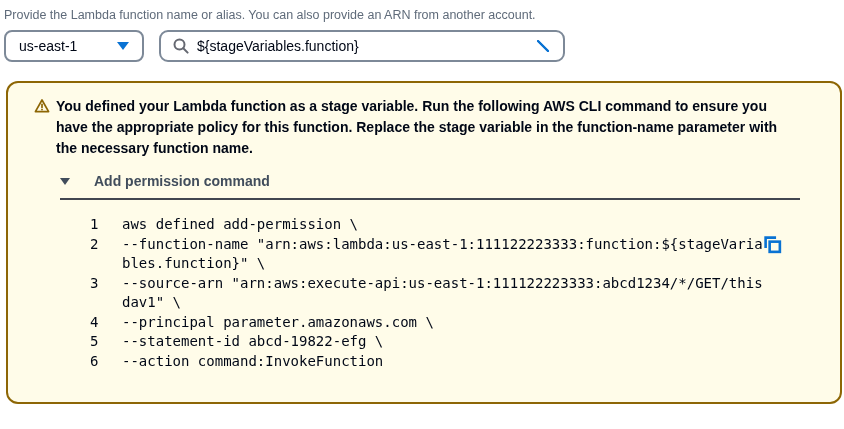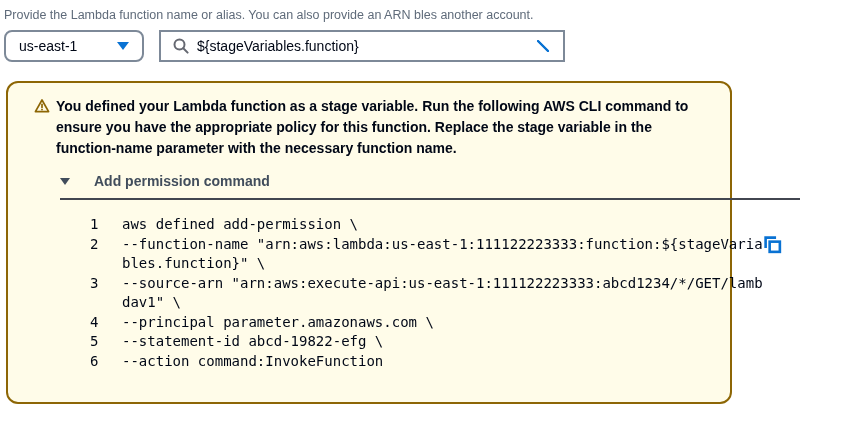--- a/index.html
+++ b/index.html
@@ -22,33 +22,33 @@
     padding: 0 13px; cursor: pointer;
   }
   .region-select .value { font-size: 14px; color: #000716; }
   .caret-down {
     width: 0; height: 0;
     border-left: 6px solid transparent; border-right: 6px solid transparent;
     border-top: 8px solid #0972d3;
   }
   .search-box {
     width: 406px; height: 32px; background: #fff;
-    border: 2px solid #7d8998; border-radius: 0;
+    border: 2px solid #7d8998; border-radius: 9px;
     display: flex; align-items: center; gap: 8px; padding: 0 12px;
   }
   .search-box input {
     flex: 1; border: none; outline: none; background: transparent;
     font-family: "Liberation Sans", sans-serif; font-size: 14px; color: #000716;
     padding: 0; min-width: 0;
   }
   .icon-btn { display: flex; align-items: center; justify-content: center;
     background: none; border: none; padding: 0; cursor: pointer; }
 
   .alert {
-    margin: 19px 0 0 2px; width: 726px; height: 323px;
+    margin: 19px 0 0 2px; width: 836px; height: 323px;
     background: #fffce9; border: 2px solid #8d6605; border-radius: 12px;
     padding: 13px 28px 36px 26px;
   }
   .alert-header { display: flex; gap: 6px; align-items: flex-start; }
   .warning-icon-wrap { flex: 0 0 16px; margin-top: 2px; }
   .alert-message {
     font-size: 14px; font-weight: 700; line-height: 21px;
     max-width: 736px; color: #000716;
   }
 
@@ -74,21 +74,21 @@
   .code-line { display: flex; white-space: pre; }
   .line-num { flex: 0 0 62px; padding-left: 30px; }
   .line-text { flex: 1; }
   .copy-btn { position: absolute; top: 20px; right: 18px; }
 </style>
 </head>
 <body>
 
 <div class="page">
 
-  <div class="page-desc">Provide the Lambda function name or alias. You can also provide an ARN bles another account.</div>
+  <div class="page-desc">Provide the Lambda function name or alias. You can also provide an ARN from another account.</div>
 
   <div class="controls-row">
     <div class="region-select">
       <span class="value">us-east-1</span>
       <span class="caret-down"></span>
     </div>
 
     <div class="search-box">
       <span class="icon-btn">
         <svg width="16" height="16" viewBox="0 0 16 16" fill="none">
@@ -139,21 +139,21 @@
           <div class="code-line">
           <span class="line-num">2</span>
           <span class="line-text">--function-name "arn:aws:lambda:us-east-1:111122223333:function:${stageVaria</span>
         </div>
           <div class="code-line">
           <span class="line-num"></span>
           <span class="line-text">bles.function}" \</span>
         </div>
           <div class="code-line">
           <span class="line-num">3</span>
-          <span class="line-text">--source-arn "arn:aws:execute-api:us-east-1:111122223333:abcd1234/*/GET/lamb</span>
+          <span class="line-text">--source-arn "arn:aws:execute-api:us-east-1:111122223333:abcd1234/*/GET/this</span>
         </div>
           <div class="code-line">
           <span class="line-num"></span>
           <span class="line-text">dav1" \</span>
         </div>
           <div class="code-line">
           <span class="line-num">4</span>
           <span class="line-text">--principal parameter.amazonaws.com \</span>
         </div>
           <div class="code-line">

